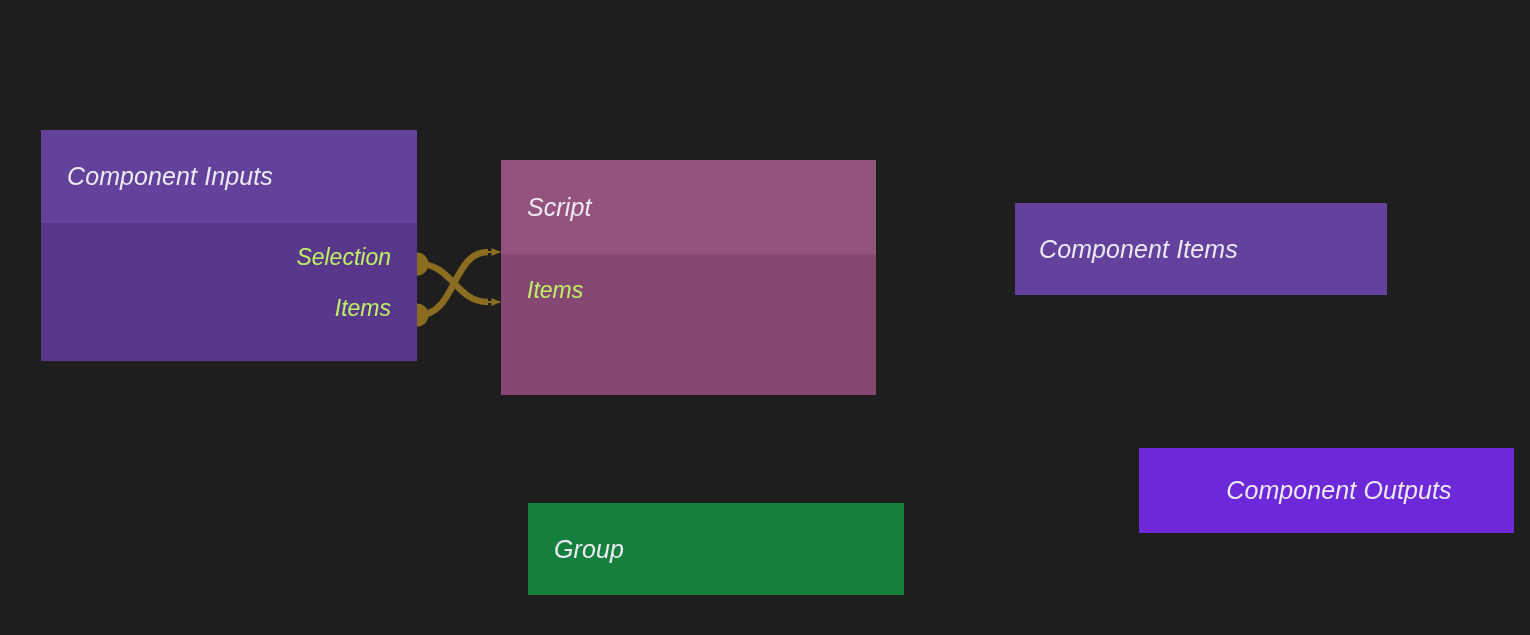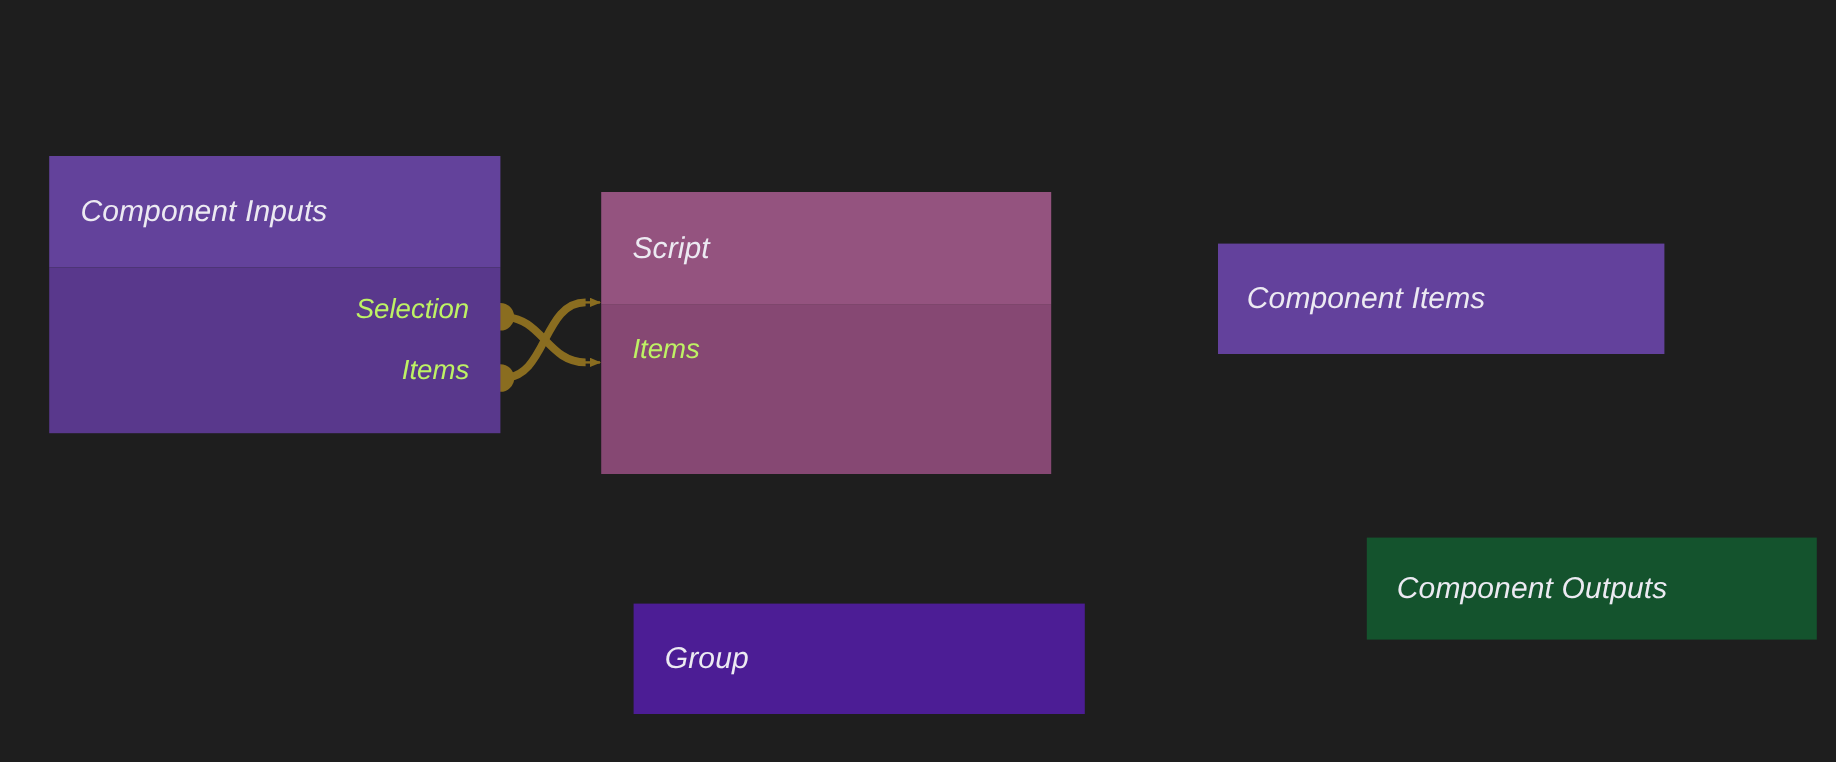--- a/index.html
+++ b/index.html
@@ -76,22 +76,22 @@
   }
 
   
   .n-inputs .node-header { background: #63429b; }
   .n-inputs .node-body   { background: #59388c; }
 
   .n-script .node-header { background: #94537f; }
   .n-script .node-body   { background: #864873; }
 
   .n-object .node-header { background: #63419c; }
-  .n-outputs .node-header { background: #14532d; }
-  .n-group  .node-header { background: #4c1d95; }
+  .n-outputs .node-header { background: #6d28d9; justify-content: center; }
+  .n-group  .node-header { background: #15803d; }
 </style>
 </head>
 <body>
 
 <div id="canvas">
 
   <svg id="wires" viewBox="0 0 1530 635" xmlns="http://www.w3.org/2000/svg">
     <defs>
       <marker id="arrowA" markerWidth="10" markerHeight="10" refX="8.6" refY="4" orient="auto" markerUnits="userSpaceOnUse">
         <path d="M0,0 L9.5,4 L0,8 Z" fill="#8a6d20"></path>

